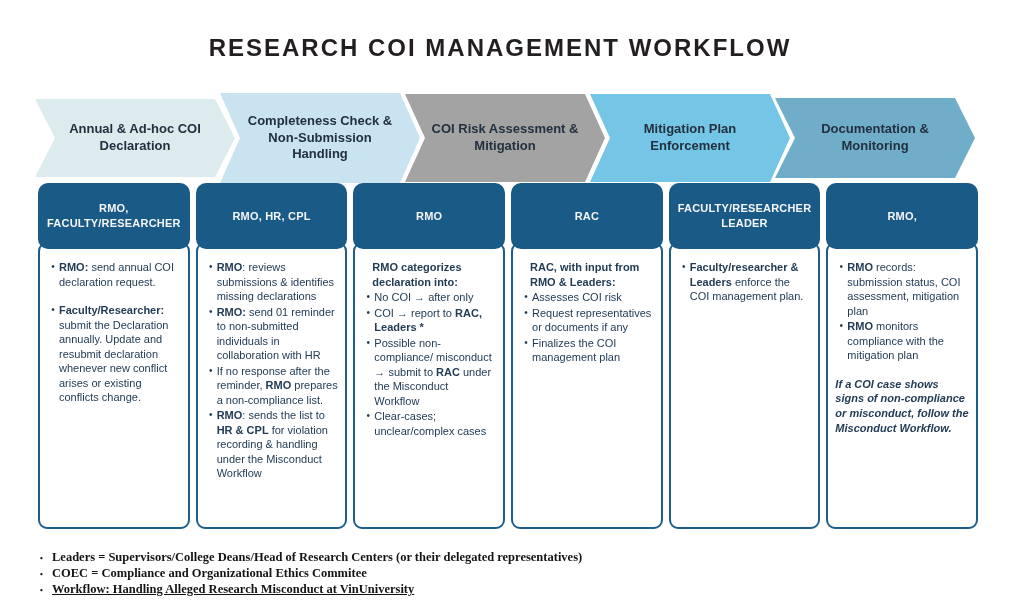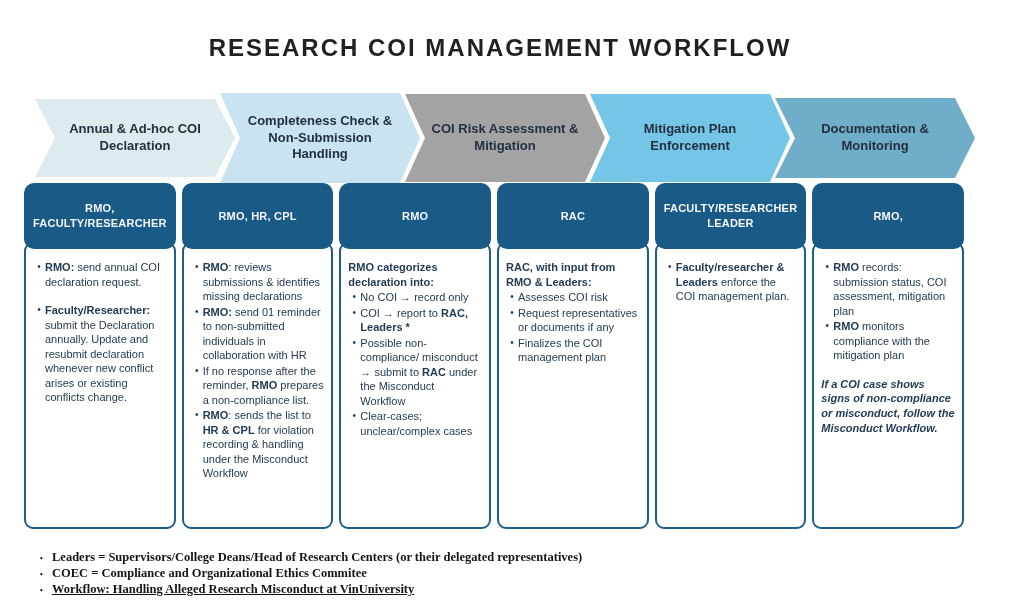--- a/index.html
+++ b/index.html
@@ -23,35 +23,35 @@
   .chev-row .chevron:nth-child(1){ height:78px; }
   .chev-row .chevron:nth-child(2){ height:90px; }
   .chev-row .chevron:nth-child(3){ height:88px; }
   .chev-row .chevron:nth-child(4){ height:88px; }
   .chev-row .chevron:nth-child(5){ height:80px; }
   .chev-row .chevron:nth-child(6){ height:80px; }
   .chev-label { font-size:13px; font-weight:700; line-height:1.3;
                 color:var(--chevron-text,#22303f); }
 
   
-  .columns { position:absolute; top:183px; left:24px; width:940px;
+  .columns { position:absolute; top:183px; left:38px; width:940px;
              display:flex; gap:6px; }
   .stage-col { flex:1 1 0; display:flex; flex-direction:column; }
   .role-box { position:relative; z-index:2; height:66px; border-radius:10px;
               background:var(--role-bg,#195a86); display:flex; align-items:center;
               justify-content:center; text-align:center; padding:4px; }
   .role-text { color:#f4f6f8; font-size:11px; font-weight:700; line-height:1.35;
                letter-spacing:.2px; }
   .detail-box { position:relative; z-index:1; margin-top:-7px; height:287px;
                 background:#fff; border:2px solid var(--detail-border,#1d5e8a);
                 border-radius:9px; padding:16px 7px 8px 7px; overflow:hidden; }
   .details { font-size:11px; line-height:1.32; color:var(--detail-text,#223c55); }
   .item { display:flex; margin-bottom:1px; }
   .item.gap { margin-top:14px; }
-  .item.heading { font-weight:700; display:block; }
+  .item.heading { font-weight:700; display:block;margin-left:10px; }
   .item.note { display:block; font-style:italic; font-weight:600; margin-top:14px;
                line-height:1.35; }
   .dot { flex:0 0 12px; text-align:center; font-size:10px; }
   .txt { flex:1 1 auto; }
   .b { font-weight:700; }
 
   
   .footnotes { position:absolute; left:40px; top:549px; width:960px;
                font-family:"Liberation Serif", serif; font-weight:700;
                font-size:12.5px; color:#141414; line-height:1.28; }
@@ -140,21 +140,21 @@
     <div class="role-box">
       <div class="role-text">
             <div>RMO</div>
           </div>
     </div>
     <div class="detail-box">
       <div class="details">
             <div class="item heading"><span class="txt"><span class="b">RMO categorizes declaration into:</span></span></div>
             <div class="item bullet">
               <span class="dot">•</span>
-              <span class="txt"><span>No COI → record only</span></span>
+              <span class="txt"><span>No COI → after only</span></span>
             </div>
             <div class="item bullet">
               <span class="dot">•</span>
               <span class="txt"><span>COI → report to </span><span class="b">RAC, Leaders *</span></span>
             </div>
             <div class="item bullet">
               <span class="dot">•</span>
               <span class="txt"><span>Possible non-compliance/ misconduct → submit to </span><span class="b">RAC</span><span> under the Misconduct Workflow</span></span>
             </div>
             <div class="item bullet">

